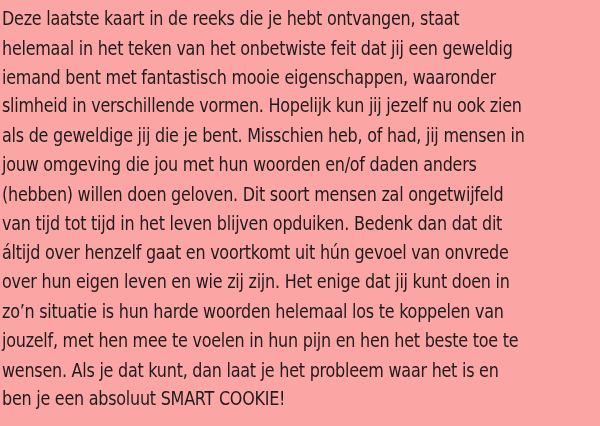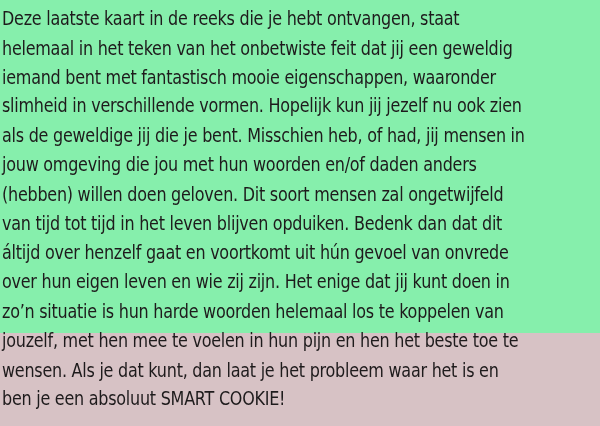--- a/index.html
+++ b/index.html
@@ -11,22 +11,22 @@
     height: 426px;
     overflow: hidden;
     background: #d7c2c5;
     font-family: "DejaVu Sans", sans-serif;
   }
   .card {
     position: absolute;
     top: 0;
     left: 0;
     width: 600px;
-    height: 333px;
-    background: #86efac;
+    height: 426px;
+    background: #fca5a5;
   }
   .card-text {
     position: absolute;
     top: 5px;
     left: 2px;
     width: 598px;
     transform: scaleY(1.18);
     transform-origin: 0 0;
     color: #1e1b1c;
   }

